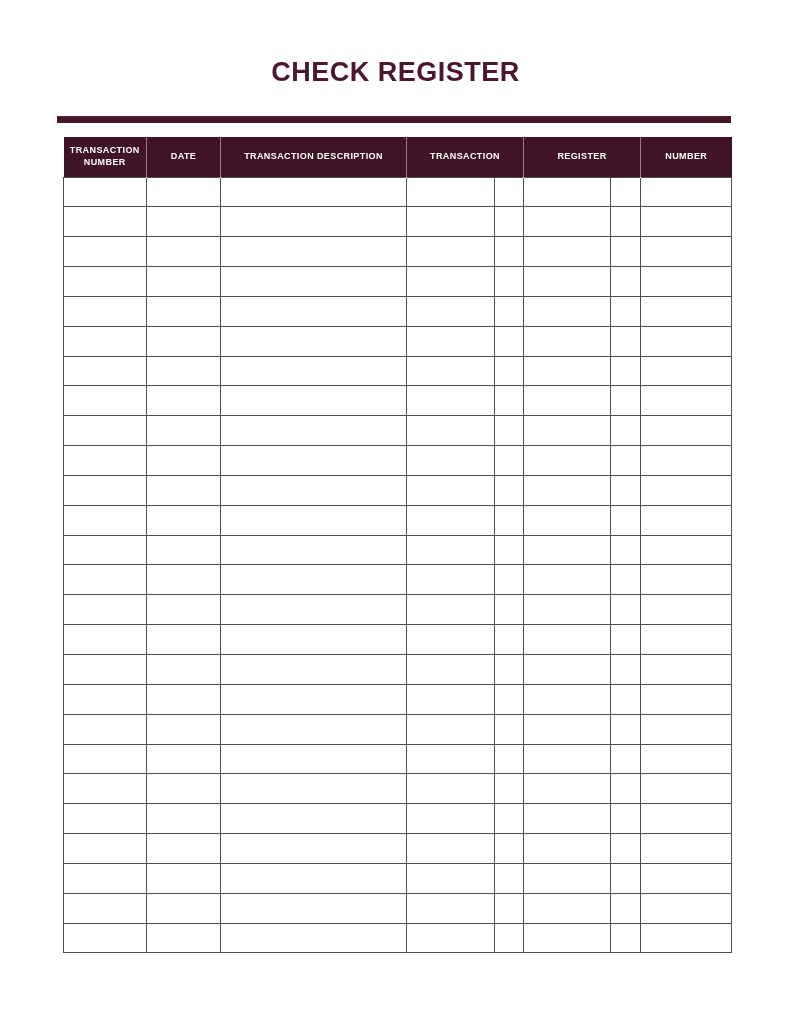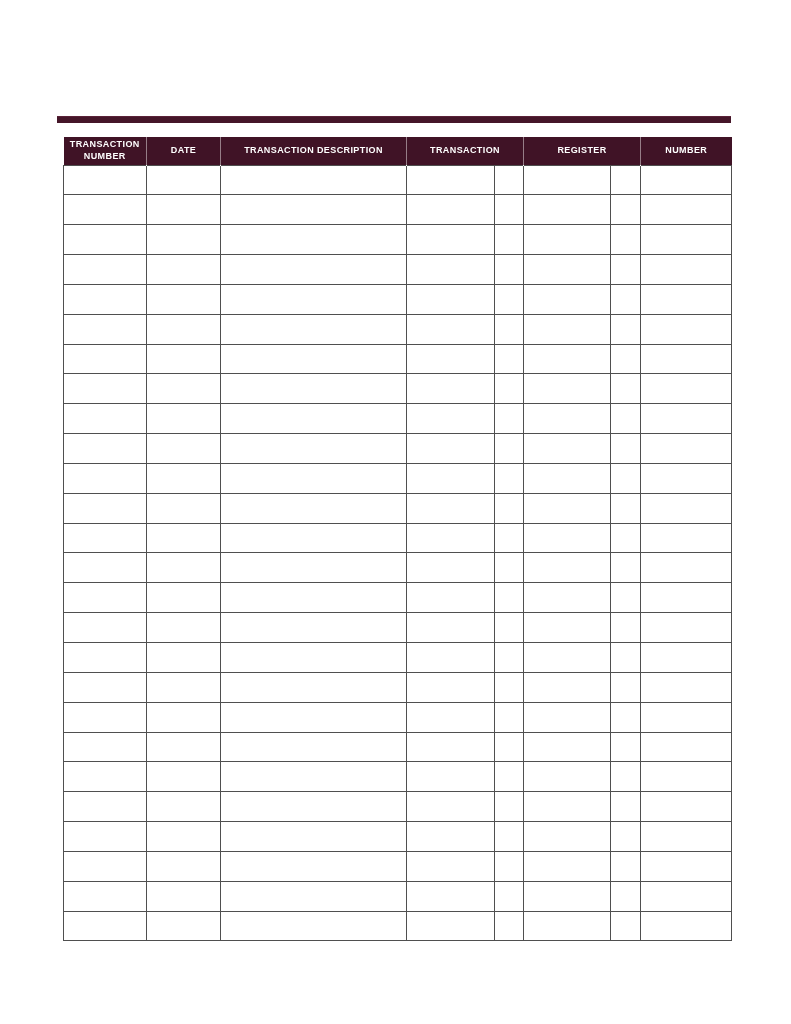--- a/index.html
+++ b/index.html
@@ -39,21 +39,21 @@
 
   table.register {
     position: absolute;
     top: 137px;
     left: 63px;
     width: 668px;
     border-collapse: collapse;
     table-layout: fixed;
   }
 
-  table.register thead tr { height: 28px; margin-top: 28px; }
+  table.register thead tr { height: 40px; margin-top: 28px; }
 
   table.register th {
     background: #401326;
     color: #ffffff;
     font-size: 9px;
     font-weight: bold;
     letter-spacing: 0.4px;
     line-height: 1.3;
     text-align: center;
     vertical-align: middle;
@@ -85,20 +85,21 @@
   .footer-icon {
     margin-top: 2px;
     display: inline-block;
   }
 </style>
 </head>
 <body>
 
 <div class="page">
 
+  <h1 class="page-title">CHECK REGISTER</h1>
 
   <div class="title-rule"></div>
 
   <table class="register">
     <colgroup>
       <col style="width:83px">
       <col style="width:74px">
       <col style="width:186px">
       <col style="width:88px">
       <col style="width:29px">

